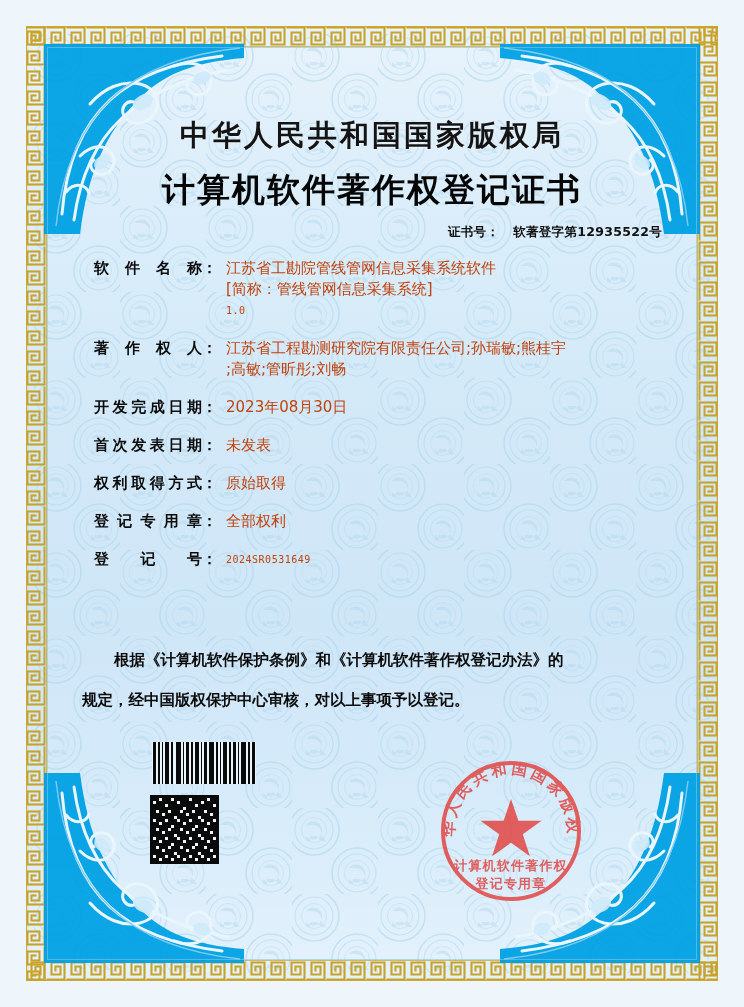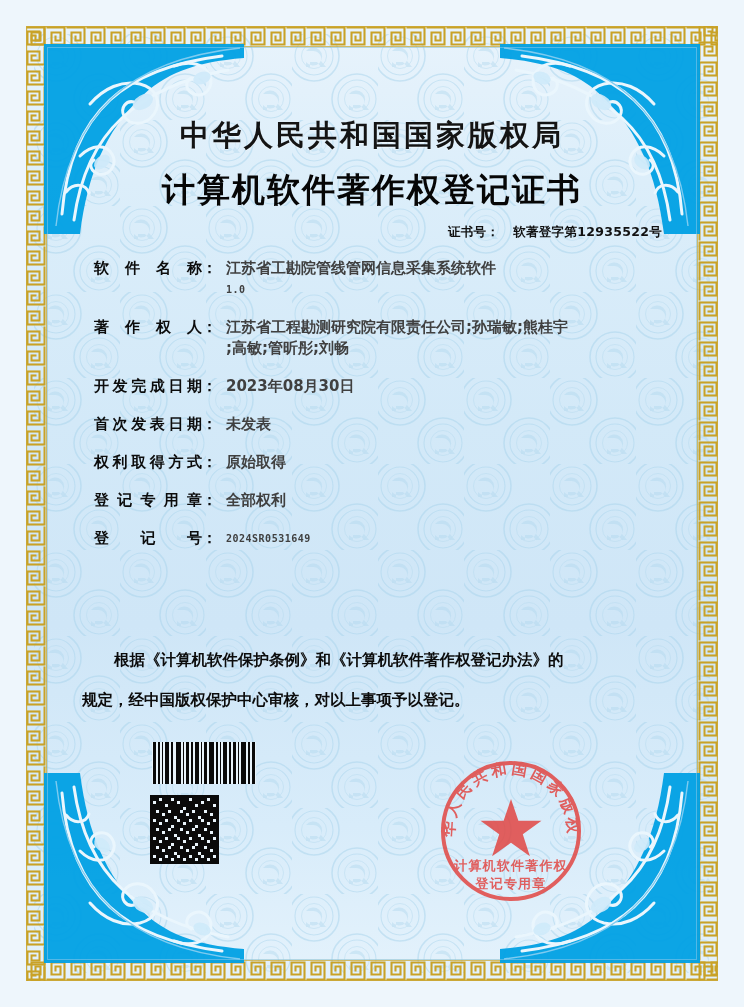--- a/index.html
+++ b/index.html
@@ -161,22 +161,22 @@
   }
   .field-label .lbl-colon {
     display: inline-block;
     width: 12px;
     text-align: left;
     vertical-align: top;
   }
   .field-value {
     flex: 1 1 auto;
     font-size: 15px;
-    font-weight: 700;
-    color: #404040;
+    font-weight: 400;
+    color: #c2410c;
     line-height: 21px;
     padding-left: 8px;
   }
   .field-value .vline { display: block; white-space: nowrap; }
   .field-value .vline.num {
     font-family: "DejaVu Sans Mono", "Liberation Mono", monospace;
     font-size: 10px;
     letter-spacing: .5px;
   }
 
@@ -394,20 +394,21 @@
 
     <div class="cert-no">
       <span class="cn-label">证书号：</span><span>软著登字第12935522号</span>
     </div>
 
     <div class="fields" id="fields-container">
         <div class="field-row">
           <div class="field-label"><span class="lbl-text">软件名称</span><span class="lbl-colon">：</span></div>
           <div class="field-value">
             <span class="vline">江苏省工勘院管线管网信息采集系统软件</span>
+            <span class="vline">[简称：管线管网信息采集系统]</span>
             <span class="vline num">1.0</span>
           </div>
         </div>
         <div class="field-row row-gap-lg">
           <div class="field-label"><span class="lbl-text">著作权人</span><span class="lbl-colon">：</span></div>
           <div class="field-value">
             <span class="vline">江苏省工程勘测研究院有限责任公司;孙瑞敏;熊桂宇</span>
             <span class="vline">;高敏;管昕彤;刘畅</span>
           </div>
         </div>

